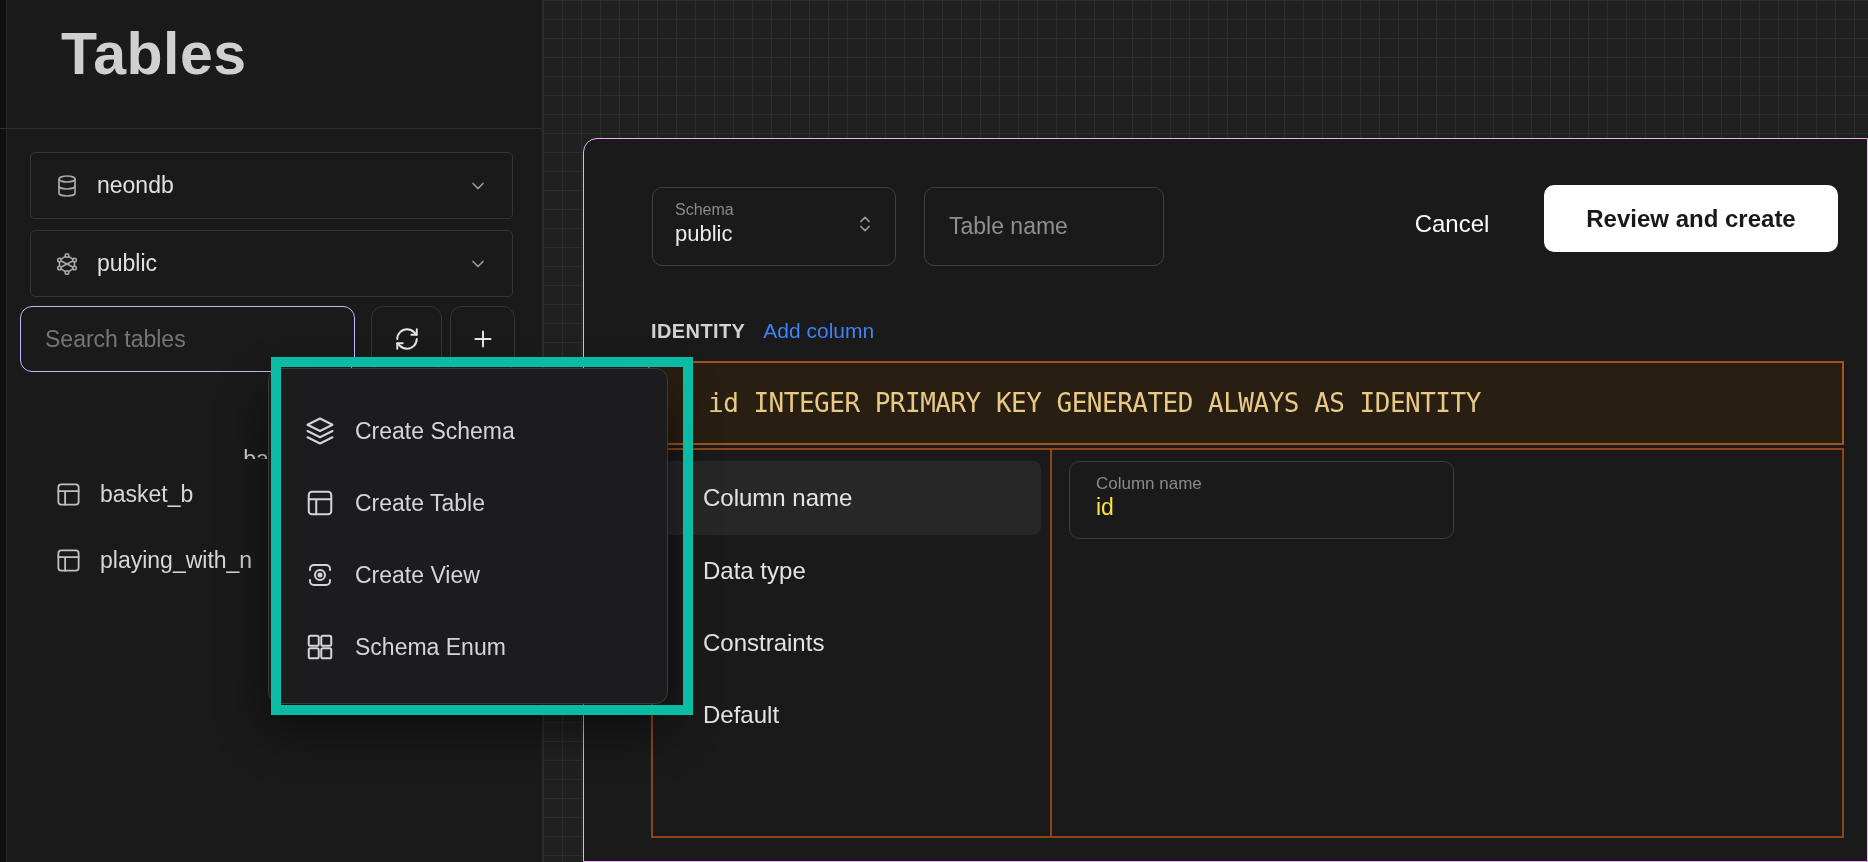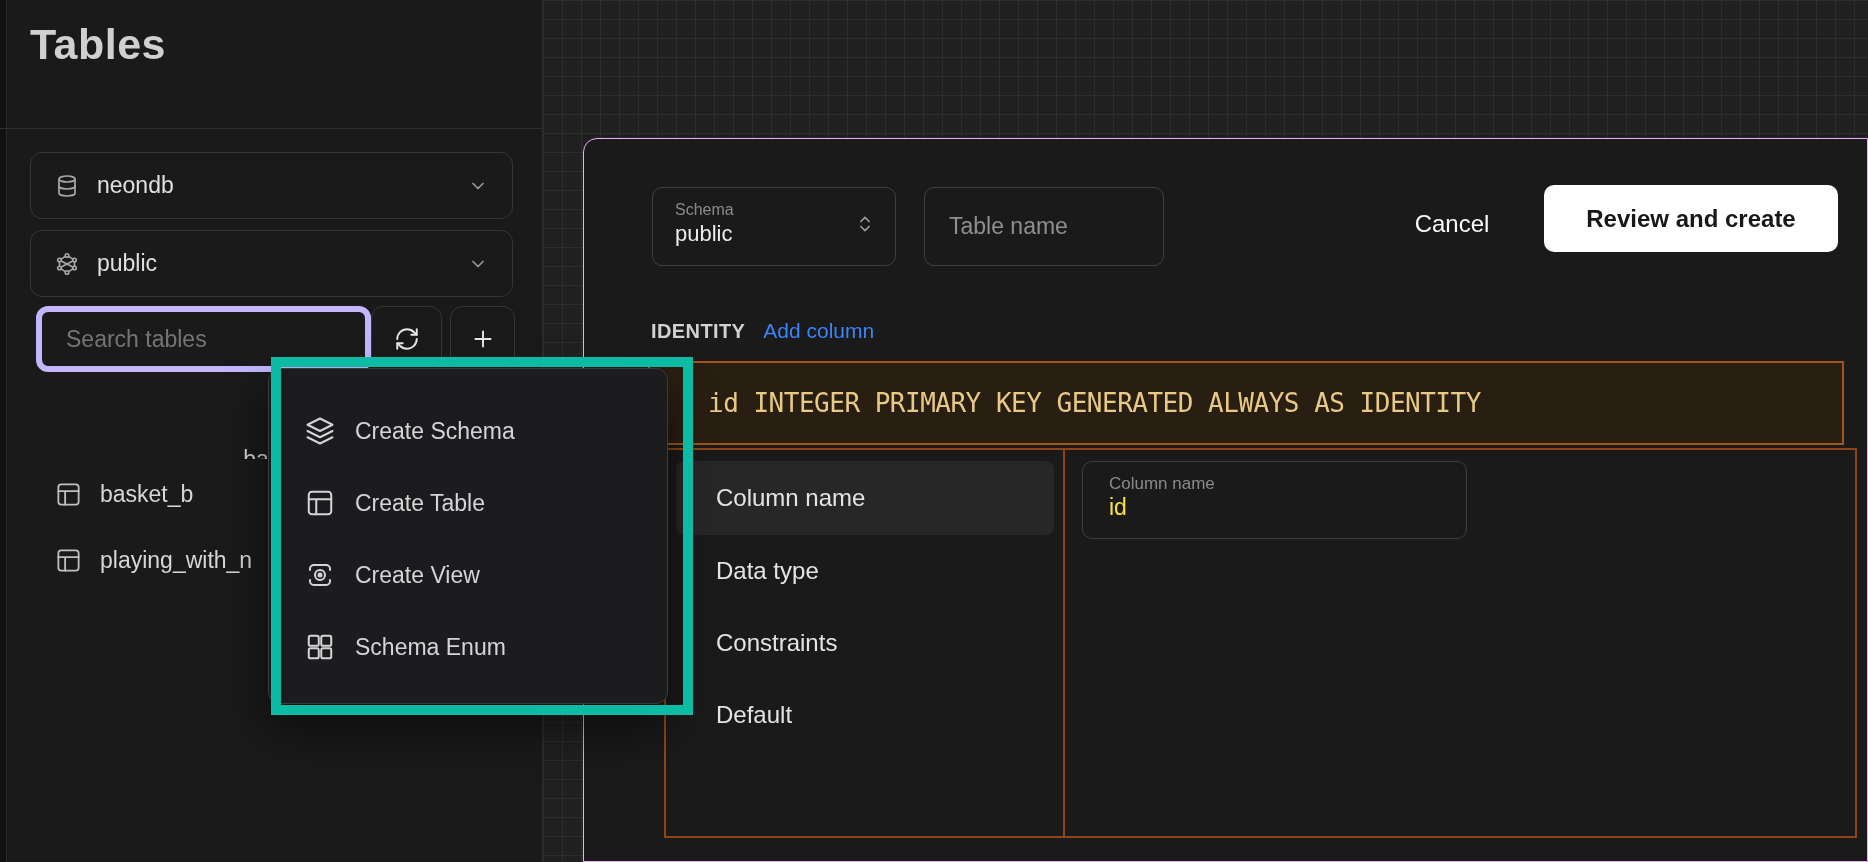--- a/index.html
+++ b/index.html
@@ -13,29 +13,29 @@
     background-color:#202020;
     background-image:
       linear-gradient(#2d2d2d 1px, transparent 1px),
       linear-gradient(90deg, #2d2d2d 1px, transparent 1px);
     background-size:19px 19px;
   }
 
   
   .sidebar { position:absolute; left:0; top:0; width:543px; height:862px; background:#1a1a1a; border-right:1px solid #2c2c2c; }
   .window-edge { position:absolute; left:0; top:0; width:7px; height:862px; background:#101010; border-right:1px solid #262626; }
-  .sidebar-title { position:absolute; left:30px; top:20px; font-size:43px; font-weight:700; letter-spacing:.5px; color:#d0d0d0;text-align:center; }
+  .sidebar-title { position:absolute; left:61px; top:20px; font-size:59px; font-weight:700; letter-spacing:.5px; color:#d0d0d0;text-align:center; }
   .sidebar-divider { position:absolute; left:0; top:128px; width:543px; border-top:1px solid #2e2e2e; }
 
-  .side-select { position:absolute; left:30px; width:483px; height:67px; border:1px solid #363636; border-radius:12px;
+  .side-select { position:absolute; left:30px; width:483px; height:67px; border:1px solid #363636; border-radius:5px;
     display:flex; align-items:center; gap:18px; padding:0 24px; color:#e0e0e0; font-size:23px; cursor:pointer; }
   .side-select .chev { margin-left:auto; }
 
-  .search-input { position:absolute; left:36px; top:306px; width:335px; height:66px; background:transparent;
-    border:6px solid #c4b5fd; border-radius:12px; padding:0 24px; font-size:23px; color:#e0e0e0; outline:none;
+  .search-input { position:absolute; left:20px; top:306px; width:335px; height:66px; background:transparent;
+    border:1px solid #c4b5fd; border-radius:12px; padding:0 24px; font-size:23px; color:#e0e0e0; outline:none;
     font-family:"Liberation Sans","DejaVu Sans",sans-serif; }
   .search-input::placeholder { color:#757575; }
   .icon-btn { position:absolute; top:306px; height:66px; border:1px solid #363636; border-radius:12px;
     background:transparent; display:flex; align-items:center; justify-content:center; cursor:pointer; }
   .refresh-btn { left:371px; width:71px; }
   .plus-btn { left:450px; width:65px; }
 
   .table-row { position:absolute; left:30px; width:495px; height:58px; display:flex; align-items:center; gap:18px;
     padding-left:25px; font-size:23px; color:#d6d6d6; cursor:pointer; overflow:hidden; white-space:nowrap; }
 
@@ -60,21 +60,21 @@
     border-radius:10px; font-size:24px; font-weight:600; color:#18181b; cursor:pointer; font-family:inherit; }
 
   .columns-row { position:absolute; left:67px; top:180px; display:flex; align-items:baseline; gap:18px; }
   .columns-label { font-size:20px; font-weight:700; letter-spacing:.4px; color:#d2d2d2; }
   .add-column { font-size:21px; font-weight:500; color:#3e82f7; cursor:pointer; }
 
   .code-bar { position:absolute; left:64px; top:222px; width:1196px; height:84px; background:#291e12;
     border:2px solid #a3531b; display:flex; align-items:center; padding-left:58px; }
   .code-text { font-family:"DejaVu Sans Mono",monospace; font-size:26px; color:#e8c985; white-space:pre; letter-spacing:-.5px; }
 
-  .col-editor { position:absolute; left:80px; top:309px; width:1193px; height:390px; border:2px solid #8d4716; }
+  .col-editor { position:absolute; left:67px; top:309px; width:1193px; height:390px; border:2px solid #8d4716; }
   .tabs-pane { position:absolute; left:0; top:0; width:399px; height:100%; border-right:2px solid #8d4716; }
   .tab-item { position:absolute; left:0; width:388px; height:72px; display:flex; align-items:center; padding-left:50px;
     font-size:24px; color:#e4e4e4; cursor:pointer; }
   .tab-item.active { left:10px; width:378px; height:74px; padding-left:40px; background:#272728; border-radius:8px; }
   .content-pane { position:absolute; left:401px; top:0; right:0; height:100%; }
   .colname-field { position:absolute; left:15px; top:11px; width:385px; height:78px; border:1px solid #3e3e3e;
     border-radius:10px; padding:12px 26px; }
   .colname-field input { background:transparent; border:none; outline:none; font-size:23px; color:#fde047; width:100%;
     font-family:"Liberation Sans","DejaVu Sans",sans-serif; padding:0; }
 

